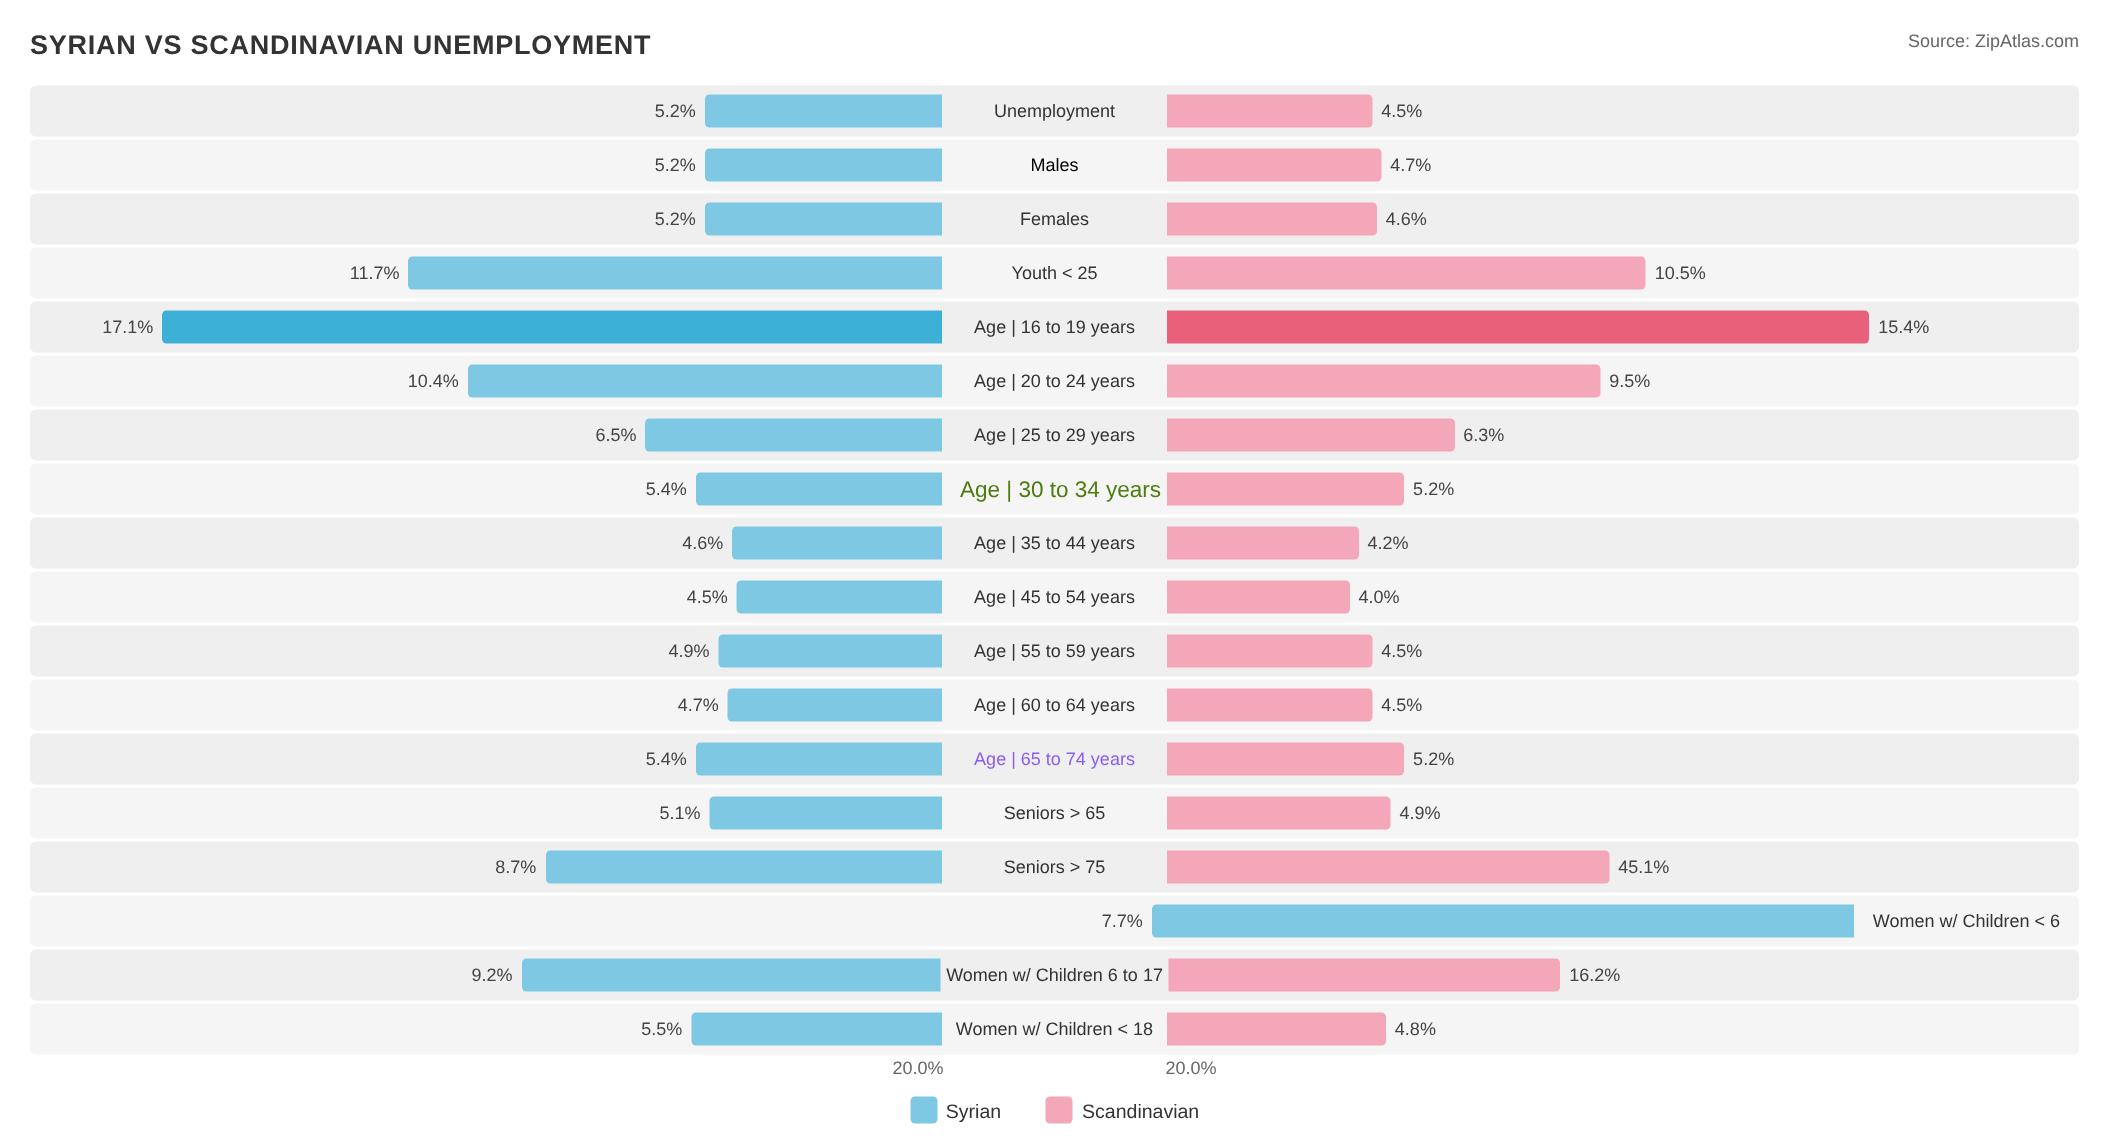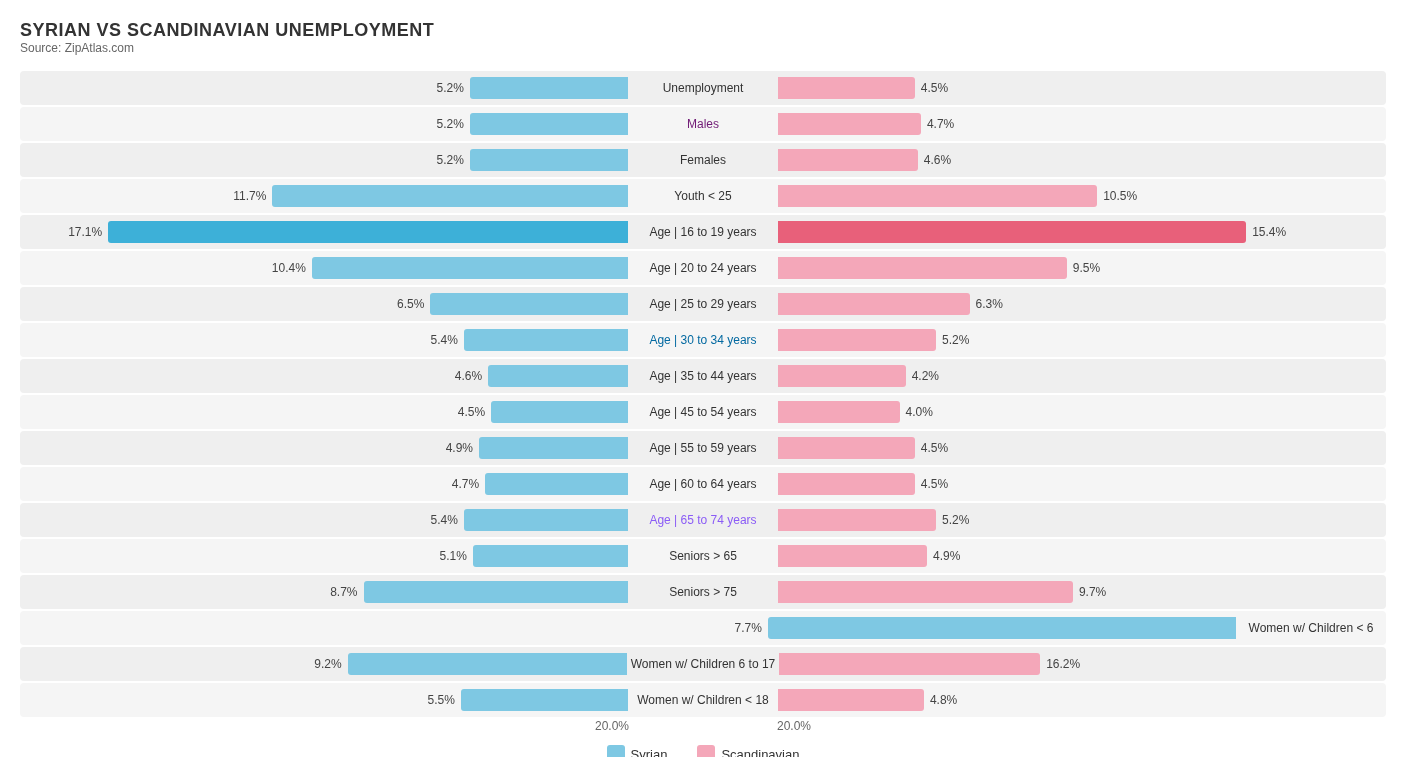--- a/index.html
+++ b/index.html
@@ -13,21 +13,20 @@
     .chart-container {
       width: 1366px;
       margin: 0 auto;
       background: #fff;
     }
     .chart-header {
       display: flex;
       justify-content: space-between;
       align-items: flex-start;
       margin-bottom: 16px;
-      flex-direction: column;
     }
     .chart-title {
       font-size: 18px;
       font-weight: bold;
       color: #333;
       text-transform: uppercase;
       letter-spacing: 0.5px;
     }
     .chart-source {
       font-size: 12px;
@@ -151,21 +150,21 @@
       <div class="bars-right">
         <div class="bar-pink" style="width:22.5%; background-color:#f4a7b9;"></div>
         <span class="right-value">4.5%</span>
       </div>
     </div>
       <div class="bar-row">
       <div class="bars-left">
         <span class="left-value">5.2%</span>
         <div class="bar-blue" style="width:26%; background-color:#7ec8e3;"></div>
       </div>
-      <div style="min-width:150px; text-align:center; font-size:12px; color:#701a75; padding:0 14px; white-space:nowrap;">Males</div>
+      <div style="min-width:150px; text-align:center; font-size:12px; color:#000000; padding:0 14px; white-space:nowrap;">Males</div>
       <div class="bars-right">
         <div class="bar-pink" style="width:23.5%; background-color:#f4a7b9;"></div>
         <span class="right-value">4.7%</span>
       </div>
     </div>
       <div class="bar-row">
       <div class="bars-left">
         <span class="left-value">5.2%</span>
         <div class="bar-blue" style="width:26%; background-color:#7ec8e3;"></div>
       </div>
@@ -217,21 +216,21 @@
       <div class="bars-right">
         <div class="bar-pink" style="width:31.5%; background-color:#f4a7b9;"></div>
         <span class="right-value">6.3%</span>
       </div>
     </div>
       <div class="bar-row">
       <div class="bars-left">
         <span class="left-value">5.4%</span>
         <div class="bar-blue" style="width:27%; background-color:#7ec8e3;"></div>
       </div>
-      <div style="min-width:150px; text-align:center; font-size:12px; color:#0369a1; padding:0 4px; white-space:nowrap;">Age | 30 to 34 years</div>
+      <div style="min-width:150px; text-align:right; font-size:15px; color:#4d7c0f; padding:0 4px; white-space:nowrap;">Age | 30 to 34 years</div>
       <div class="bars-right">
         <div class="bar-pink" style="width:26%; background-color:#f4a7b9;"></div>
         <span class="right-value">5.2%</span>
       </div>
     </div>
       <div class="bar-row">
       <div class="bars-left">
         <span class="left-value">4.6%</span>
         <div class="bar-blue" style="width:23%; background-color:#7ec8e3;"></div>
       </div>
@@ -297,21 +296,21 @@
       </div>
     </div>
       <div class="bar-row">
       <div class="bars-left">
         <span class="left-value">8.7%</span>
         <div class="bar-blue" style="width:43.49999999999999%; background-color:#7ec8e3;"></div>
       </div>
       <div style="min-width:150px; text-align:center; font-size:12px; color:#333; padding:0 4px; white-space:nowrap;">Seniors &gt; 75</div>
       <div class="bars-right">
         <div class="bar-pink" style="width:48.5%; background-color:#f4a7b9;"></div>
-        <span class="right-value">9.7%</span>
+        <span class="right-value">45.1%</span>
       </div>
     </div>
       <div class="bar-row">
       <div class="bars-left">
         <span class="left-value">7.7%</span>
         <div class="bar-blue" style="width:38.5%; background-color:#7ec8e3;"></div>
       </div>
       <div style="min-width:150px; text-align:center; font-size:12px; color:#333; padding:0 4px; white-space:nowrap;">Women w/ Children &lt; 6</div>
     </div>
       <div class="bar-row">

